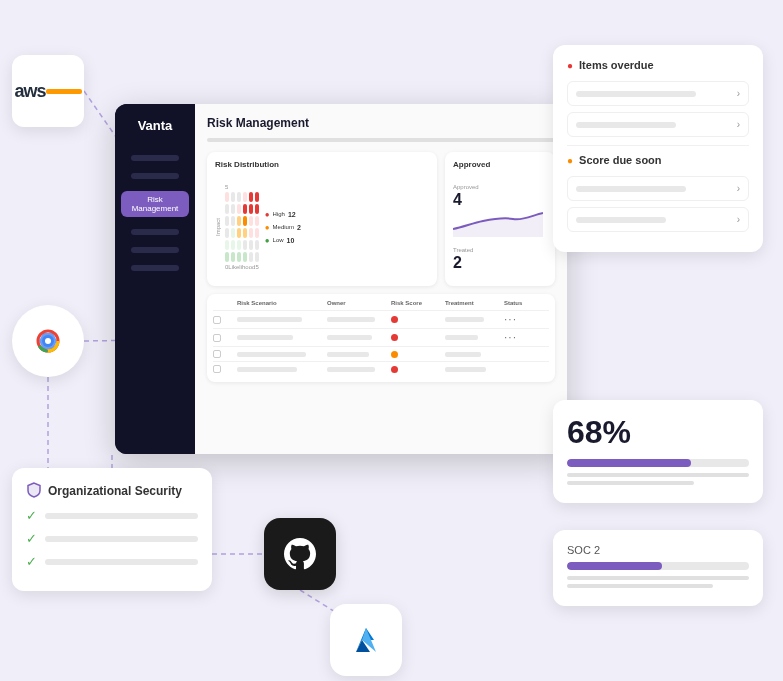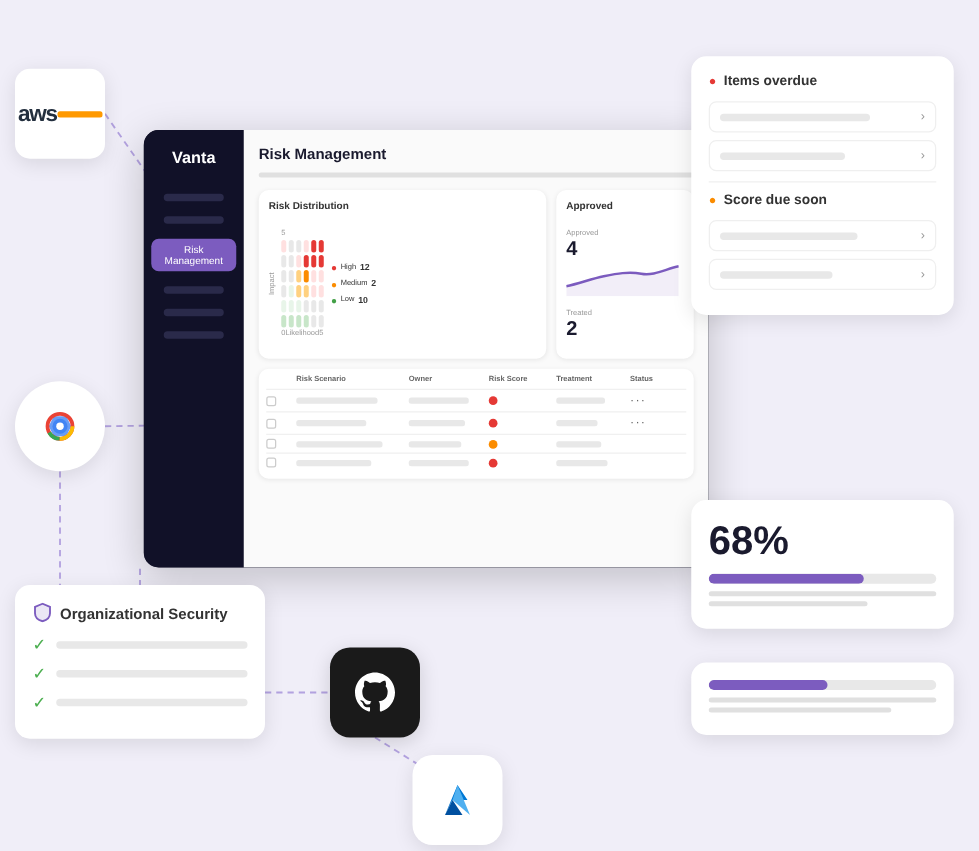--- a/index.html
+++ b/index.html
@@ -675,20 +675,21 @@
 <div class="iso-card">
   <div class="compliance-percent">68%</div>
   <div class="progress-bar-bg">
     <div class="progress-bar-fill" style="width: 68%;"></div>
   </div>
   <div class="progress-bar-line"></div>
   <div class="progress-bar-line" style="width: 70%;"></div>
 </div>
 
 <div class="soc-card">
+  <div class="compliance-card-title">SOC 2</div>
   <div class="progress-bar-bg">
     <div class="progress-bar-fill" style="width: 52%;"></div>
   </div>
   <div class="progress-bar-line"></div>
   <div class="progress-bar-line" style="width: 80%;"></div>
 </div>
 
 <div class="org-security-card">
   <div class="org-security-title">
     <svg class="shield-icon" viewBox="0 0 16 16" fill="none">

